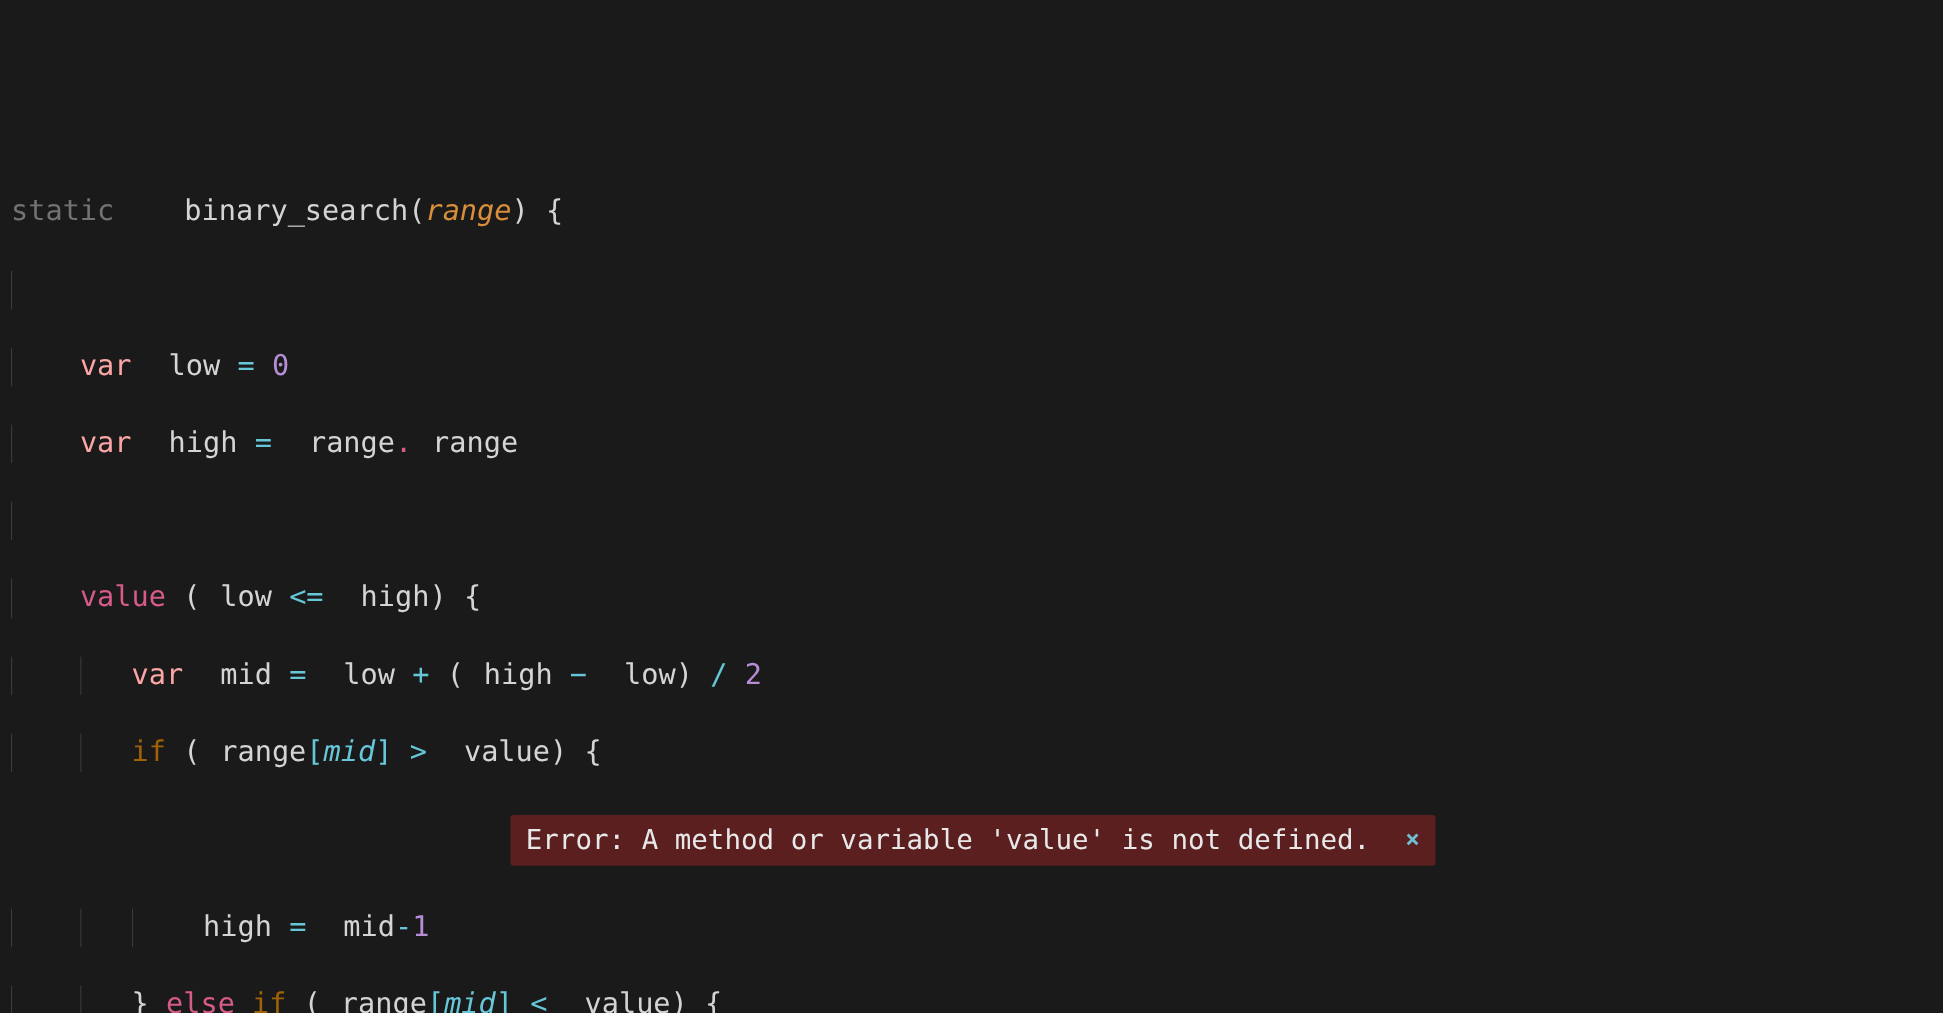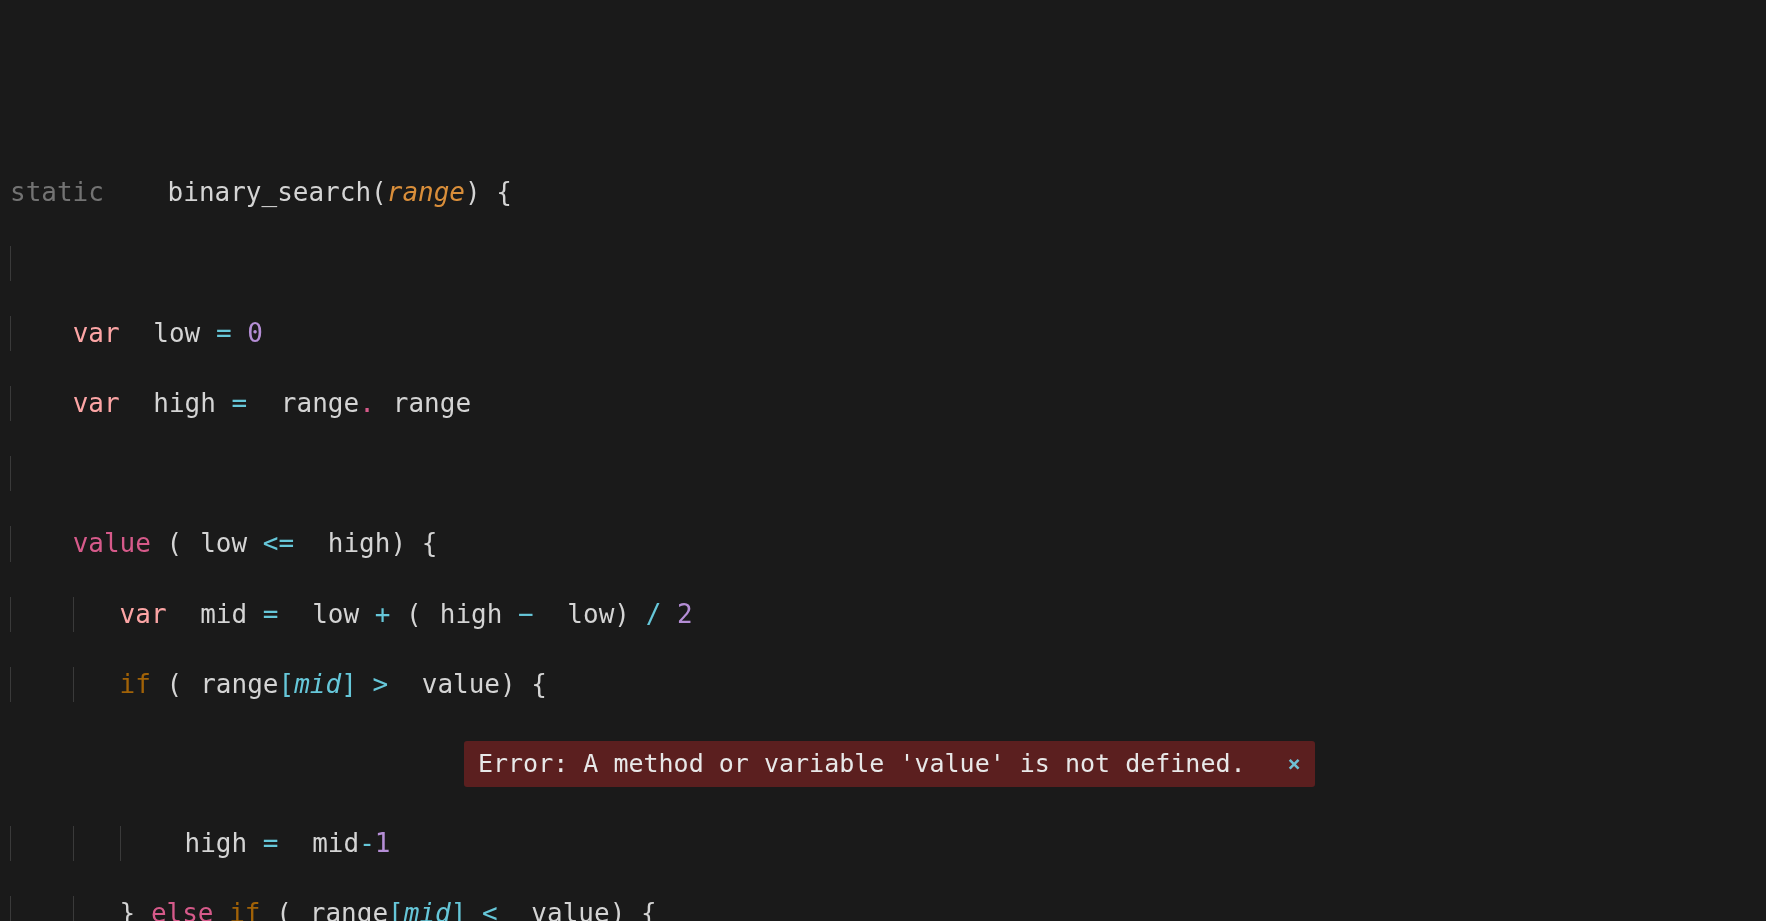--- a/index.html
+++ b/index.html
@@ -48,21 +48,20 @@
     align-items: center;
     background: #5b1f1f;
     color: #e8e8e8;
     font-style: normal;
     padding: 6px 14px;
     border-radius: 3px;
     font-size: 25px;
     white-space: nowrap;
     margin-top: 4px;
     margin-bottom: 4px;
-    gap: 10px;
   }
   .error-box .close-x {
     margin-left: 32px;
     color: #6fbfd4;
     font-weight: bold;
     cursor: pointer;
     font-size: 22px;
   }
   .error-line {
     display: block;

